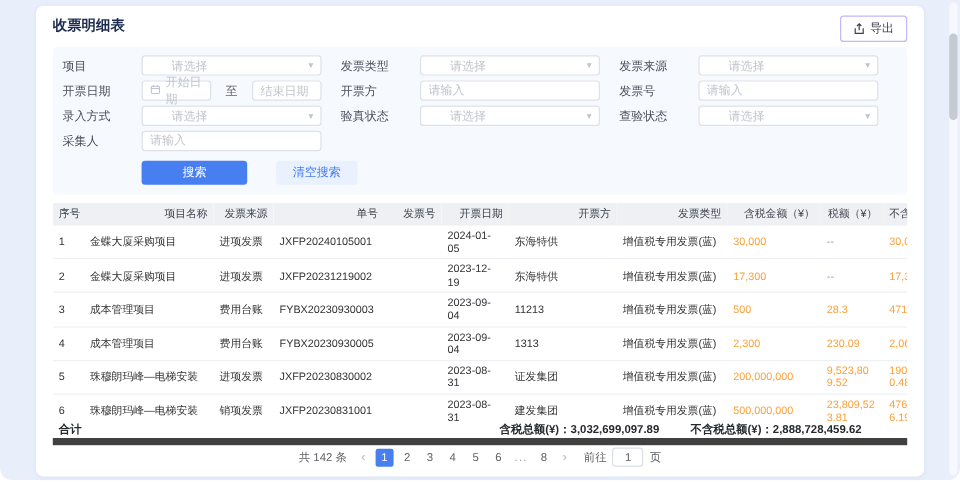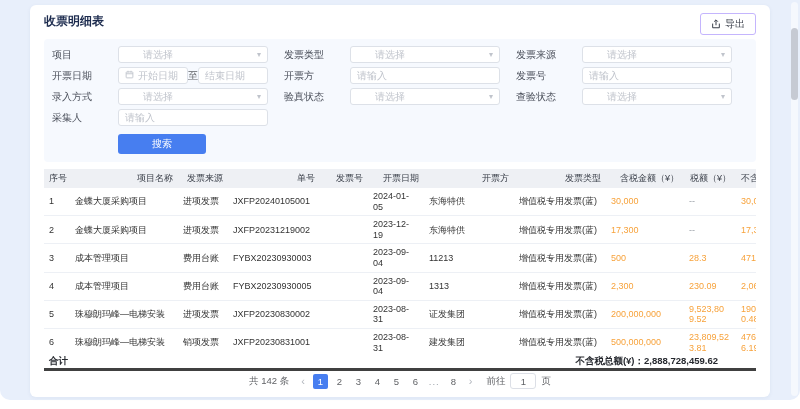--- a/index.html
+++ b/index.html
@@ -56,21 +56,21 @@
     flex:1;height:17px;min-width:0;
     background:#fff;border:1px solid #dde1e8;border-radius:3px;
     display:flex;align-items:center;padding:0 6px;
     font-size:10px;color:#c0c4cc;
   }
   .f-select{cursor:pointer;padding-left:24px;}
   .f-select .ph{flex:1;overflow:hidden;white-space:nowrap;}
   .chev{color:#c0c4cc;font-size:8px;flex:none;margin-left:4px;}
   input.text-input{font-family:inherit;color:#333;outline:none;}
   input.text-input::placeholder{color:#c0c4cc;}
-  .daterange{flex:1;display:flex;align-items:center;gap:0;min-width:0;}
+  .daterange{flex:1;display:flex;align-items:center;gap:12px;min-width:0;}
   .date-input{gap:4px;cursor:pointer;}
   .date-input svg{flex:none;}
   .sep{font-size:10px;color:#606266;flex:none;}
   .btn-row{margin-top:8px;display:flex;gap:24px;padding-left:66px;font-family:Liberation Mono, monospace;}
   .search-btn{
     background:var(--primary);color:#fff;border:none;border-radius:3px;
     font-size:10px;width:88px;height:20px;cursor:pointer;font-family:inherit;
   }
   .clear-btn{
     background:#e9f1fe;color:var(--primary);border:none;border-radius:3px;
@@ -93,22 +93,22 @@
   tbody td{
     border-bottom:1px solid #edf0f5;color:#333;
     padding:3px 5px;line-height:1.18;vertical-align:middle;
     overflow:hidden;
   }
   td.amount{color:var(--amount);word-break:break-all;}
   td.dash{color:#9aa0a8;}
 
   
   .summary{
-    flex:none;display:flex;align-items:flex-end;height:19px;
-    border-bottom:3px solid #404040;
+    flex:none;display:flex;align-items:flex-start;height:19px;
+    border-bottom:6px solid #404040;
     font-size:9.5px;font-weight:bold;color:#26292f;
   }
   .sum-label{margin-left:5px;}
   .sum-items{margin-left:auto;margin-right:38px;display:flex;gap:26px;}
 
   
   .pagination{
     flex:none;display:flex;align-items:center;justify-content:center;gap:5px;
     height:20px;font-size:9.5px;color:#606266;
   }
@@ -231,20 +231,21 @@
         <div class="f-field">
           <span class="f-label">采集人</span>
           <input class="text-input" type="text" placeholder="请输入" style="">
         </div>
         <div class="f-field empty"></div>
         <div class="f-field empty"></div>
       </div>
 
       <div class="btn-row">
         <button class="search-btn">搜索</button>
+        <button class="clear-btn">清空搜索</button>
       </div>
     </div>
 
     <div class="table-wrap">
       <table>
         <thead>
           <tr>
               <th>序号</th>
               <th>项目名称</th>
               <th>发票来源</th>
@@ -338,20 +339,21 @@
               <td class="amount">476,190,476.19</td>
             </tr>
           </tbody>
       </table>
 
     </div>
 
     <div class="summary">
       <span class="sum-label">合计</span>
       <div class="sum-items">
+          <span class="sum-item">含税总额(¥)：3,032,699,097.89</span>
           <span class="sum-item">不含税总额(¥)：2,888,728,459.62</span>
         </div>
     </div>
 
     <div class="pagination">
       <span class="pg-total">共 142 条</span>
       <span class="pg-arrow">‹</span>
       <span class="pg-pages">
           <span class="page active">1</span>
           <span class="page">2</span>

